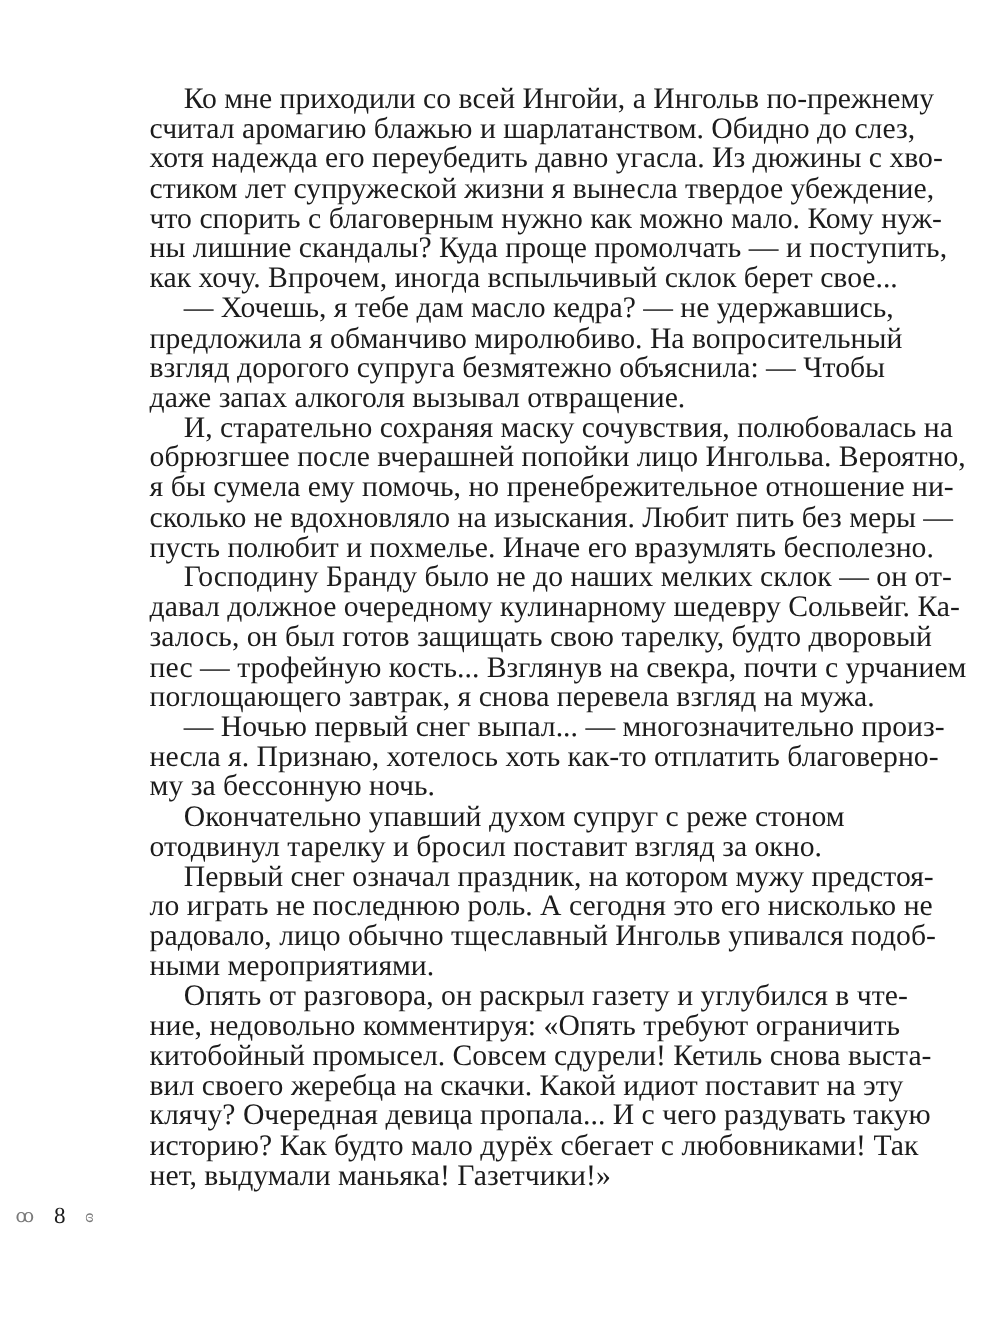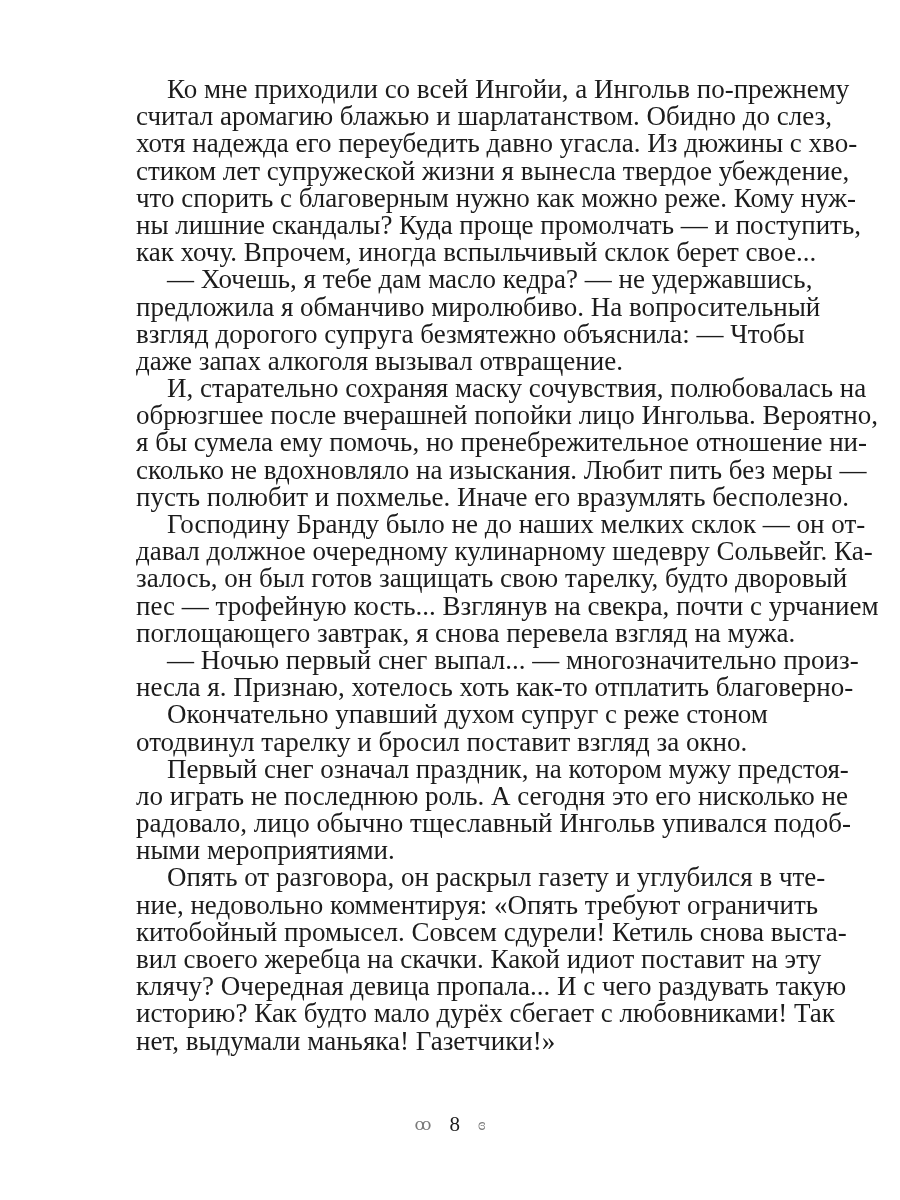--- a/index.html
+++ b/index.html
@@ -6,36 +6,36 @@
   body { width:900px; height:1200px; position:relative; overflow:hidden; }
   .page {
     position:absolute; left:136px; top:76px; width:629px;
     font-family:"Liberation Serif","DejaVu Serif",serif;
     font-size:27px; line-height:27.2px; color:#1c1c1c;
   }
   .line { display:block; white-space:nowrap; text-align:justify; text-align-last:justify; height:27.2px; overflow:visible; }
   .line.last { text-align-last:left; }
   .line.indent { padding-left:31px; }
   .folio {
-    position:absolute; left:0; width:900px; top:1093px; text-align:center;
-    font-family:"Liberation Serif","DejaVu Serif",serif; color:#1c1c1c;margin-top:19px;
+    position:absolute; left:0; width:900px; top:1093px; text-align:left;
+    font-family:"Liberation Serif","DejaVu Serif",serif; color:#1c1c1c;
   }
   .folio .orn { font-size:17px; color:#7a7a7a; vertical-align:middle; margin:0 14px; }
   .folio .num { font-size:21px; vertical-align:middle; }
 </style>
 </head>
 <body>
 
 <div class="page">
   <div>
     <span class="line indent">Ко мне приходили со всей Ингойи, а Ингольв по-прежнему</span>
     <span class="line">считал аромагию блажью и шарлатанством. Обидно до слез,</span>
     <span class="line">хотя надежда его переубедить давно угасла. Из дюжины с хво-</span>
     <span class="line">стиком лет супружеской жизни я вынесла твердое убеждение,</span>
-    <span class="line">что спорить с благоверным нужно как можно реже. Кому нуж-</span>
+    <span class="line">что спорить с благоверным нужно как можно мало. Кому нуж-</span>
     <span class="line">ны лишние скандалы? Куда проще промолчать — и поступить,</span>
     <span class="line last">как хочу. Впрочем, иногда вспыльчивый склок берет свое...</span>
   </div>
   <div>
     <span class="line indent">— Хочешь, я тебе дам масло кедра? — не удержавшись,</span>
     <span class="line">предложила я обманчиво миролюбиво. На вопросительный</span>
     <span class="line">взгляд дорогого супруга безмятежно объяснила: — Чтобы</span>
     <span class="line last">даже запах алкоголя вызывал отвращение.</span>
   </div>
   <div>
@@ -48,20 +48,21 @@
   <div>
     <span class="line indent">Господину Бранду было не до наших мелких склок — он от-</span>
     <span class="line">давал должное очередному кулинарному шедевру Сольвейг. Ка-</span>
     <span class="line">залось, он был готов защищать свою тарелку, будто дворовый</span>
     <span class="line">пес — трофейную кость... Взглянув на свекра, почти с урчанием</span>
     <span class="line last">поглощающего завтрак, я снова перевела взгляд на мужа.</span>
   </div>
   <div>
     <span class="line indent">— Ночью первый снег выпал... — многозначительно произ-</span>
     <span class="line">несла я. Признаю, хотелось хоть как-то отплатить благоверно-</span>
+    <span class="line last">му за бессонную ночь.</span>
   </div>
   <div>
     <span class="line indent">Окончательно упавший духом супруг с реже стоном</span>
     <span class="line last">отодвинул тарелку и бросил поставит взгляд за окно.</span>
   </div>
   <div>
     <span class="line indent">Первый снег означал праздник, на котором мужу предстоя-</span>
     <span class="line">ло играть не последнюю роль. А сегодня это его нисколько не</span>
     <span class="line">радовало, лицо обычно тщеславный Ингольв упивался подоб-</span>
     <span class="line last">ными мероприятиями.</span>

